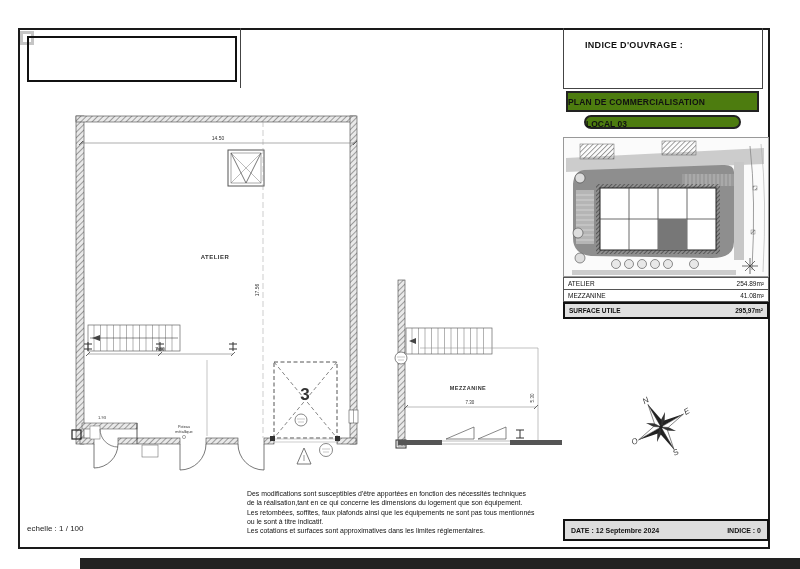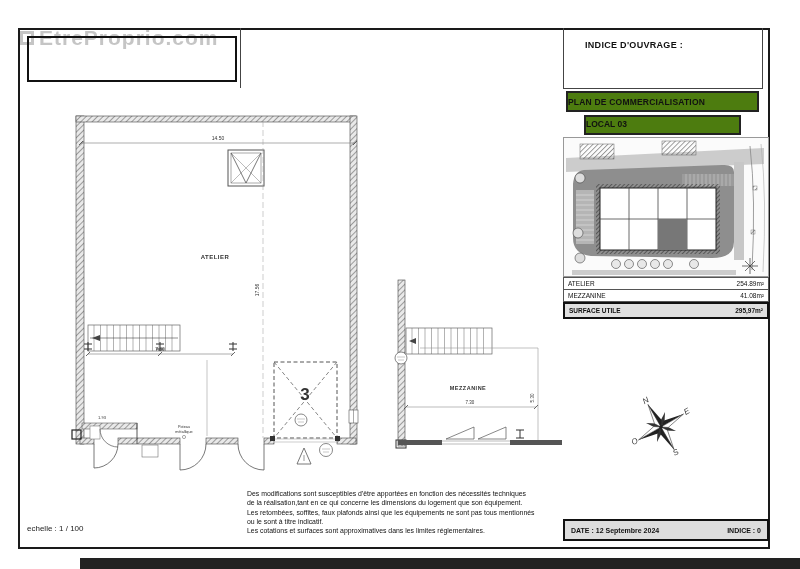--- a/index.html
+++ b/index.html
@@ -8,39 +8,39 @@
   .sheet { left:18px; top:28px; width:752px; height:521px; border:2px solid #1a1a1a; background:#fff; }
   .watermark { left:20px; top:26px; font-size:21px; font-weight:bold; color:rgba(150,150,150,0.55); letter-spacing:1px; white-space:nowrap; }
   .wm-logo { display:inline-block; width:14px; height:14px; border:3px solid rgba(150,150,150,0.55); margin-right:5px; }
   .logo-box { left:27px; top:36px; width:210px; height:46px; border:2px solid #111; }
   .vline { width:1px; background:#444; }
   .hline { height:1px; background:#444; }
   .title-center { left:250px; top:38px; width:312px; text-align:center; font-weight:bold; font-size:8.5px; line-height:11px; color:#111; letter-spacing:0.2px; }
   .owner { left:585px; top:40px; font-weight:bold; font-size:9px; color:#111; letter-spacing:0.3px; }
   .gray-box { border:2px solid #222; background:#4d7c0f; font-weight:bold; color:#111; }
   .plan-title { left:566px; top:91px; width:193px; height:21px; font-size:8.5px; line-height:18px; letter-spacing:0.2px; }
-  .local-title { left:584px; top:115px; width:157px; height:20px; font-size:8.5px; line-height:15px; }
+  .local-title { left:584px; top:115px; width:157px; height:14px; font-size:8.5px; line-height:15px;border-radius:7px; }
   .siteplan-box { left:563px; top:137px; width:206px; height:140px; border:1px solid #999; background:#fdfdfd; }
   .stable { left:563px; top:277px; width:206px; font-size:6.5px; color:#111; }
   .srow { display:flex; justify-content:space-between; border:1px solid #555; border-top:none; padding:2px 4px; background:#fff; }
   .srow:first-child { border-top:1px solid #555; }
   .srow .val { text-align:right; }
   .srow.total { border:2px solid #111; background:#e0e0e0; font-weight:bold; padding:3px 4px; }
   .datebar { left:563px; top:519px; width:206px; height:22px; border:2px solid #111; background:#ddd; display:flex; justify-content:space-between; align-items:center; padding:0 6px; font-size:7px; font-weight:bold; color:#111; }
   .notes { left:247px; top:489px; width:340px; font-size:6.9px; line-height:9.3px; color:#111; }
   .scale { left:27px; top:524px; font-size:8px; color:#222; }
   .bottomstrip { left:80px; top:558px; width:720px; height:11px; background:#222; }
   svg text { font-family:"Liberation Sans", sans-serif; fill:#333; }
 </style>
 </head>
 <body>
 
 <div class="abs sheet"></div>
 
-<div class="abs watermark"><span class="wm-logo"></span><span>EtreProprio.com</span></div>
+<div class="abs watermark"><span class="wm-logo"></span></div>
 
 <div class="abs logo-box"></div>
 <div class="abs vline" style="left:240px;top:28px;height:60px;"></div>
 <div class="abs vline" style="left:563px;top:28px;height:60px;"></div>
 <div class="abs vline" style="left:762px;top:28px;height:60px;"></div>
 <div class="abs hline" style="left:563px;top:88px;width:200px;"></div>
 
 <div class="abs title-center">
 </div>
 <div class="abs owner">INDICE D'OUVRAGE :</div>

